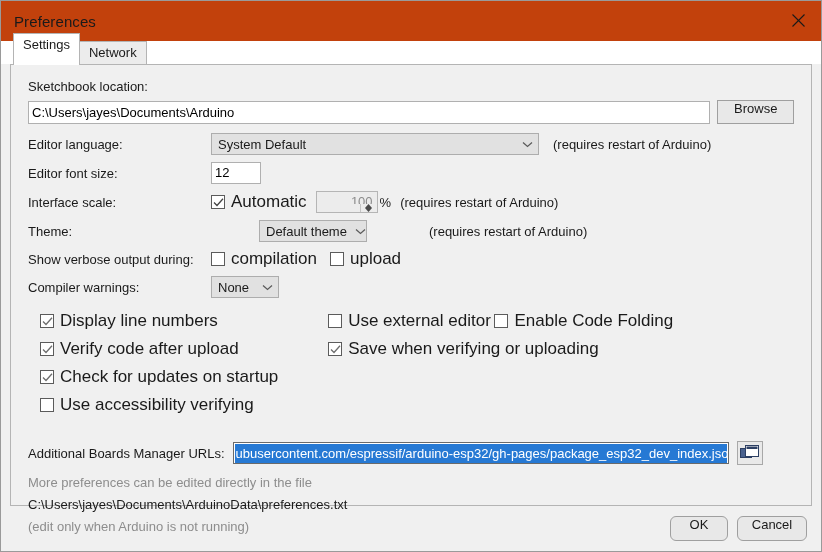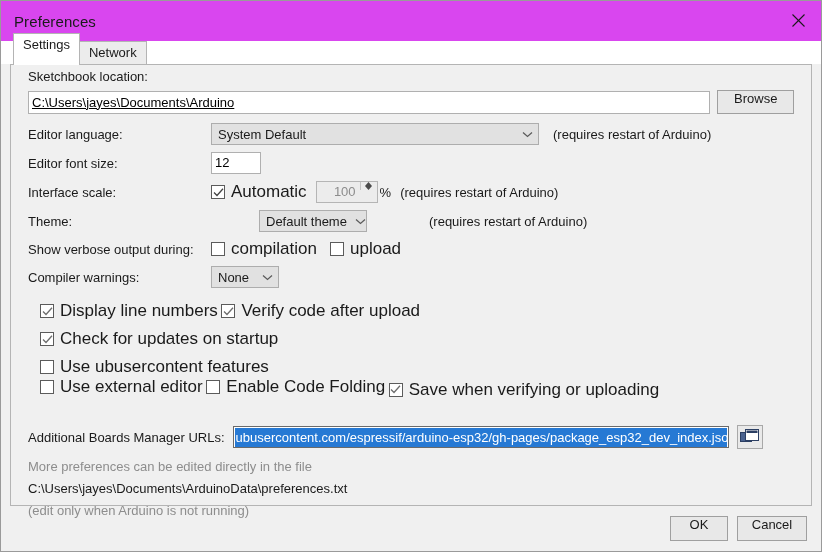--- a/index.html
+++ b/index.html
@@ -26,21 +26,21 @@
     border: 1px solid #9a9a9a;
     background: #f0f0f0;
     display: flex;
     flex-direction: column;
   }
 
   
   .titlebar {
     height: 40px;
     min-height: 40px;
-    background: #d946ef;
+    background: #c2410c;
     position: relative;
     display: flex;
     align-items: center;
   }
   .title-text {
     margin-left: 13px;
     font-size: 15px;
     color: #1a1a1a;
     letter-spacing: 0.1px;
   }
@@ -95,21 +95,21 @@
     margin: 0 9px 0 9px;
     border: 1px solid #b4b4b4;
     border-top: 1px solid #b4b4b4;
     background: #f0f0f0;
     position: relative;
     box-sizing: border-box;
   }
   .panel-inner {
     position: absolute;
     left: 0; right: 0; top: 0; bottom: 0;
-    padding: 4px 17px 0 17px;
+    padding: 14px 17px 0 17px;
     box-sizing: border-box;
   }
 
   
   .row {
     display: flex;
     align-items: center;
   }
   .label {
     font-size: 13px;
@@ -141,21 +141,20 @@
     padding: 0 3px;
     line-height: 20px;
     outline: none;
     white-space: nowrap;
     overflow: hidden;
   }
   .sketch-field {
     width: 696px;
     height: 23px;
     line-height: 21px;
-    text-decoration: underline;
   }
 
   
   .btn {
     background: #e8e8e8;
     border: 1px solid #9f9f9f;
     font-family: "Liberation Sans", sans-serif;
     font-size: 13px;
     color: #1a1a1a;
     height: 24px;
@@ -221,26 +220,27 @@
     cursor: default;
   }
   .cb-wrap {
     display: inline-flex;
     align-items: center;
   }
 
   
   .spinner {
     display: inline-flex;
-    align-items: flex-start;
+    align-items: flex-end;
     height: 22px;
     border: 1px solid #b5b5b5;
     background: #ececec;
     box-sizing: border-box;
     width: 62px;
+    flex-direction: column;
   }
   .spinner .sp-val {
     flex: 1;
     text-align: right;
     font-size: 13px;
     color: #8c8c8c;
     line-height: 20px;
     padding-right: 4px;
     overflow: hidden;
     white-space: nowrap;
@@ -319,20 +319,21 @@
     justify-content: flex-end;
     padding-right: 14px;
     box-sizing: border-box;
     gap: 9px;
   }
   .btn-ok, .btn-cancel {
     width: 58px;
     padding: 0;
     text-align: center;
     height: 25px;
+    border-radius: 6px;
   }
   .btn-cancel { width: 70px; }
 </style>
 </head>
 <body>
 
 <div class="window">
 
   <div class="titlebar">
     <span class="title-text">Preferences</span>
@@ -441,21 +442,21 @@
         <div class="combo combo-warn">
           <span class="combo-text">None</span>
           <span class="chev">
             <svg width="11" height="7" viewBox="0 0 11 7">
                 <polyline points="1,1.5 5.5,5.5 10,1.5" fill="none" stroke="#5a5a5a" stroke-width="1.2"></polyline>
               </svg>
           </span>
         </div>
       </div>
 
-      <div class="row" style="align-items:flex-start; margin-bottom:20px; padding-left:12px;flex-direction:column;">
+      <div class="row" style="align-items:flex-start; margin-bottom:26px; padding-left:12px;">
         <div style="width:383px;">
           <div class="cb-wrap" style="margin-bottom:8px;">
             <span class="cb">
               <svg width="11" height="9" viewBox="0 0 11 9">
                 <polyline points="1,4.5 4,7.5 10,0.8" fill="none" stroke="#6d6d6d" stroke-width="1.3"></polyline>
               </svg>
             </span>
             <span class="cb-label">Display line numbers</span>
           </div>
           <div class="cb-wrap" style="margin-bottom:8px;">
@@ -469,21 +470,21 @@
           <div class="cb-wrap" style="margin-bottom:8px;">
             <span class="cb">
               <svg width="11" height="9" viewBox="0 0 11 9">
                 <polyline points="1,4.5 4,7.5 10,0.8" fill="none" stroke="#6d6d6d" stroke-width="1.3"></polyline>
               </svg>
             </span>
             <span class="cb-label">Check for updates on startup</span>
           </div>
           <div class="cb-wrap">
             <span class="cb"></span>
-            <span class="cb-label">Use ubusercontent features</span>
+            <span class="cb-label">Use accessibility verifying</span>
           </div>
         </div>
         <div>
           <div class="cb-wrap" style="margin-bottom:8px;">
             <span class="cb"></span>
             <span class="cb-label">Use external editor</span>
           </div>
           <div class="cb-wrap" style="margin-bottom:8px;">
             <span class="cb"></span>
             <span class="cb-label">Enable Code Folding</span>

